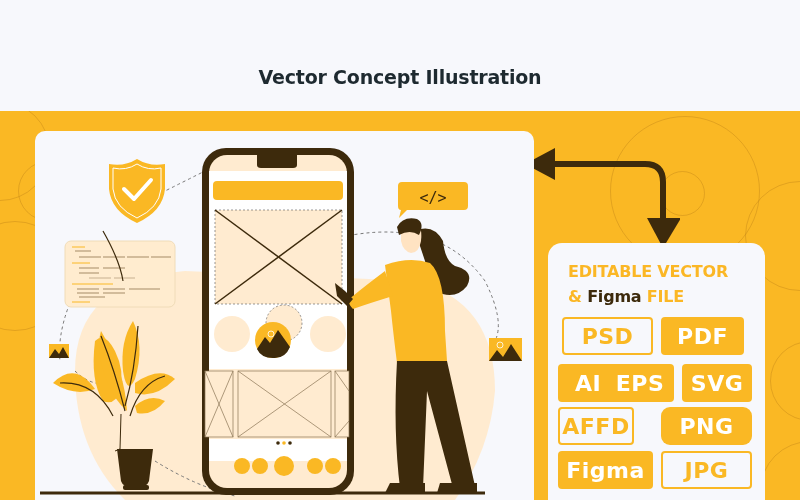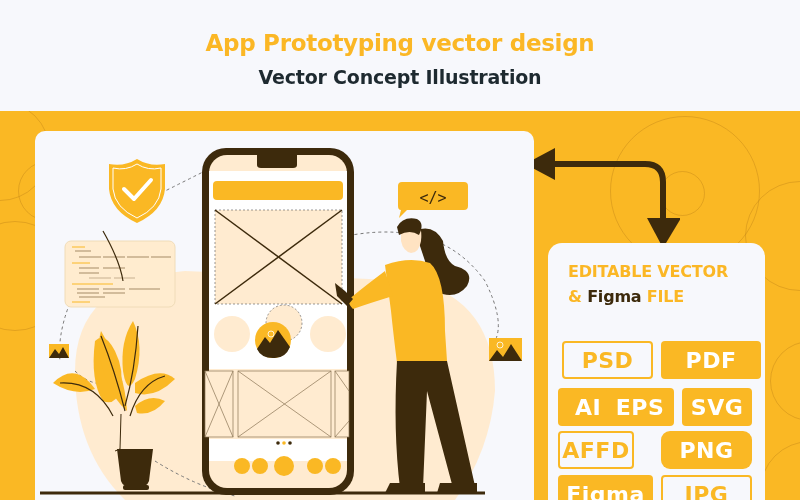--- a/index.html
+++ b/index.html
@@ -12,31 +12,30 @@
 
   .band { position: absolute; left: 0; top: 111px; width: 800px; height: 389px; background: #fab824; overflow: hidden; }
   .gear { position: absolute; border: 1px solid rgba(180,120,20,0.35); border-radius: 50%; }
 
   .illus-card { position: absolute; left: 35px; top: 131px; width: 499px; height: 369px; background: #f7f8fc; border-radius: 10px 10px 0 0; overflow: hidden; }
 
   .files-card { position: absolute; left: 548px; top: 243px; width: 217px; height: 257px; background: #f7f8fc; border-radius: 14px 14px 0 0; }
   .files-heading { position: absolute; left: 20px; top: 16px; font-size: 16px; font-weight: bold; line-height: 25px; color: #fbb725; letter-spacing: -0.2px; }
   .files-heading .dark { color: #3d2a0c; }
 
-  .badge { position: absolute; height: 38px; border-radius: 4px; font-weight: bold; font-size: 22px; display: flex; align-items: center; justify-content: center; letter-spacing: 0.5px; margin-top: 24px; }
+  .badge { position: absolute; height: 38px; border-radius: 4px; font-weight: bold; font-size: 22px; display: flex; align-items: center; justify-content: center; letter-spacing: 0.5px; }
   .badge.filled { background: #fab824; color: #ffffff; }
   .badge.outline { background: #f7f8fc; color: #fab824; border: 2px solid #fab824; }
 
   svg { display: block; }
 </style>
 </head>
 <body>
 
 <div class="header">
-  <div class="title">App Prototyping vector design</div>
   <div class="subtitle">Vector Concept Illustration</div>
 </div>
 
 <div class="band">
   <div class="gear" style="left:-50px; top:-10px; width:100px; height:100px;"></div>
   <div class="gear" style="left:18px; top:50px; width:60px; height:60px;"></div>
   <div class="gear" style="left:-40px; top:110px; width:110px; height:110px;"></div>
   <div class="gear" style="left:610px; top:5px; width:150px; height:150px;"></div>
   <div class="gear" style="left:660px; top:60px; width:45px; height:45px;"></div>
   <div class="gear" style="left:745px; top:70px; width:110px; height:110px;"></div>
@@ -179,21 +178,21 @@
 
 <div class="files-card">
   <div class="files-heading">
     <div>EDITABLE VECTOR</div>
     <div><span>&amp; </span><span class="dark">Figma</span><span> FILE</span></div>
   </div>
 
   <div class="badge outline" style="left:14px; top:74px; width:91px;">
       <span>PSD</span>
     </div>
-  <div class="badge filled" style="left:113px; top:74px; width:100px;">
+  <div class="badge filled" style="left:113px; top:74px; width:83px;">
       <span>PDF</span>
     </div>
 
   <div class="badge filled" style="left:10px; top:121px; width:60px;">
       <span>AI</span>
     </div>
   <div class="badge filled" style="left:58px; top:121px; width:68px;">
       <span>EPS</span>
     </div>
   <div class="badge filled" style="left:134px; top:121px; width:70px;text-align:right;">

